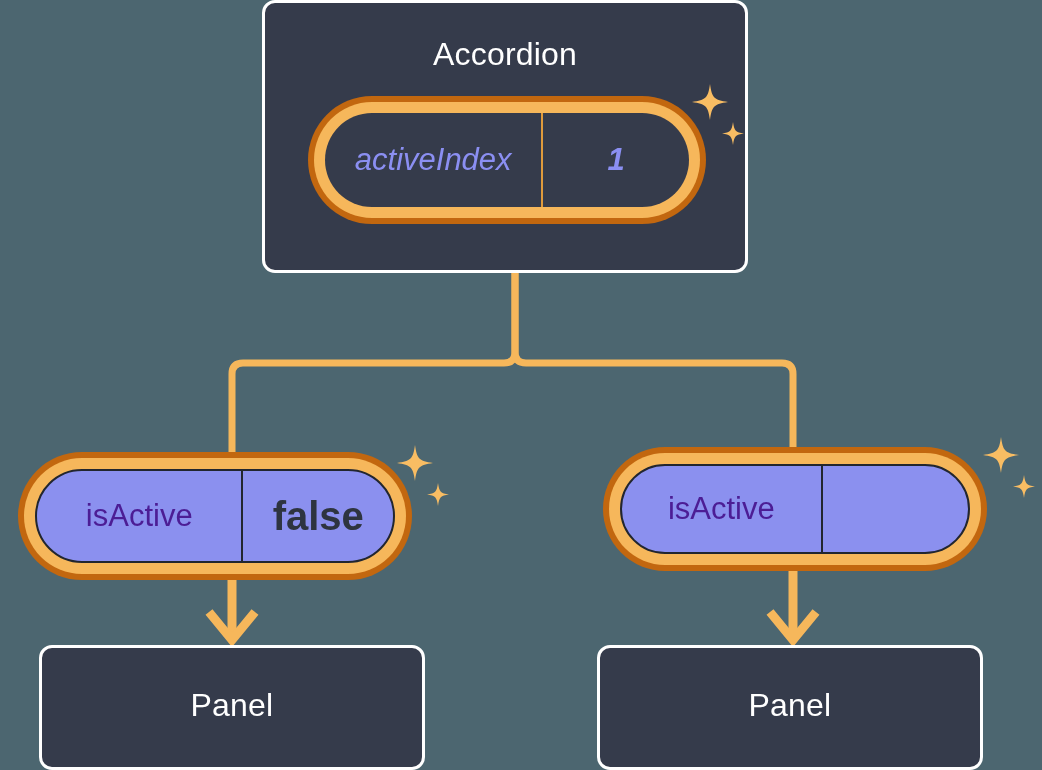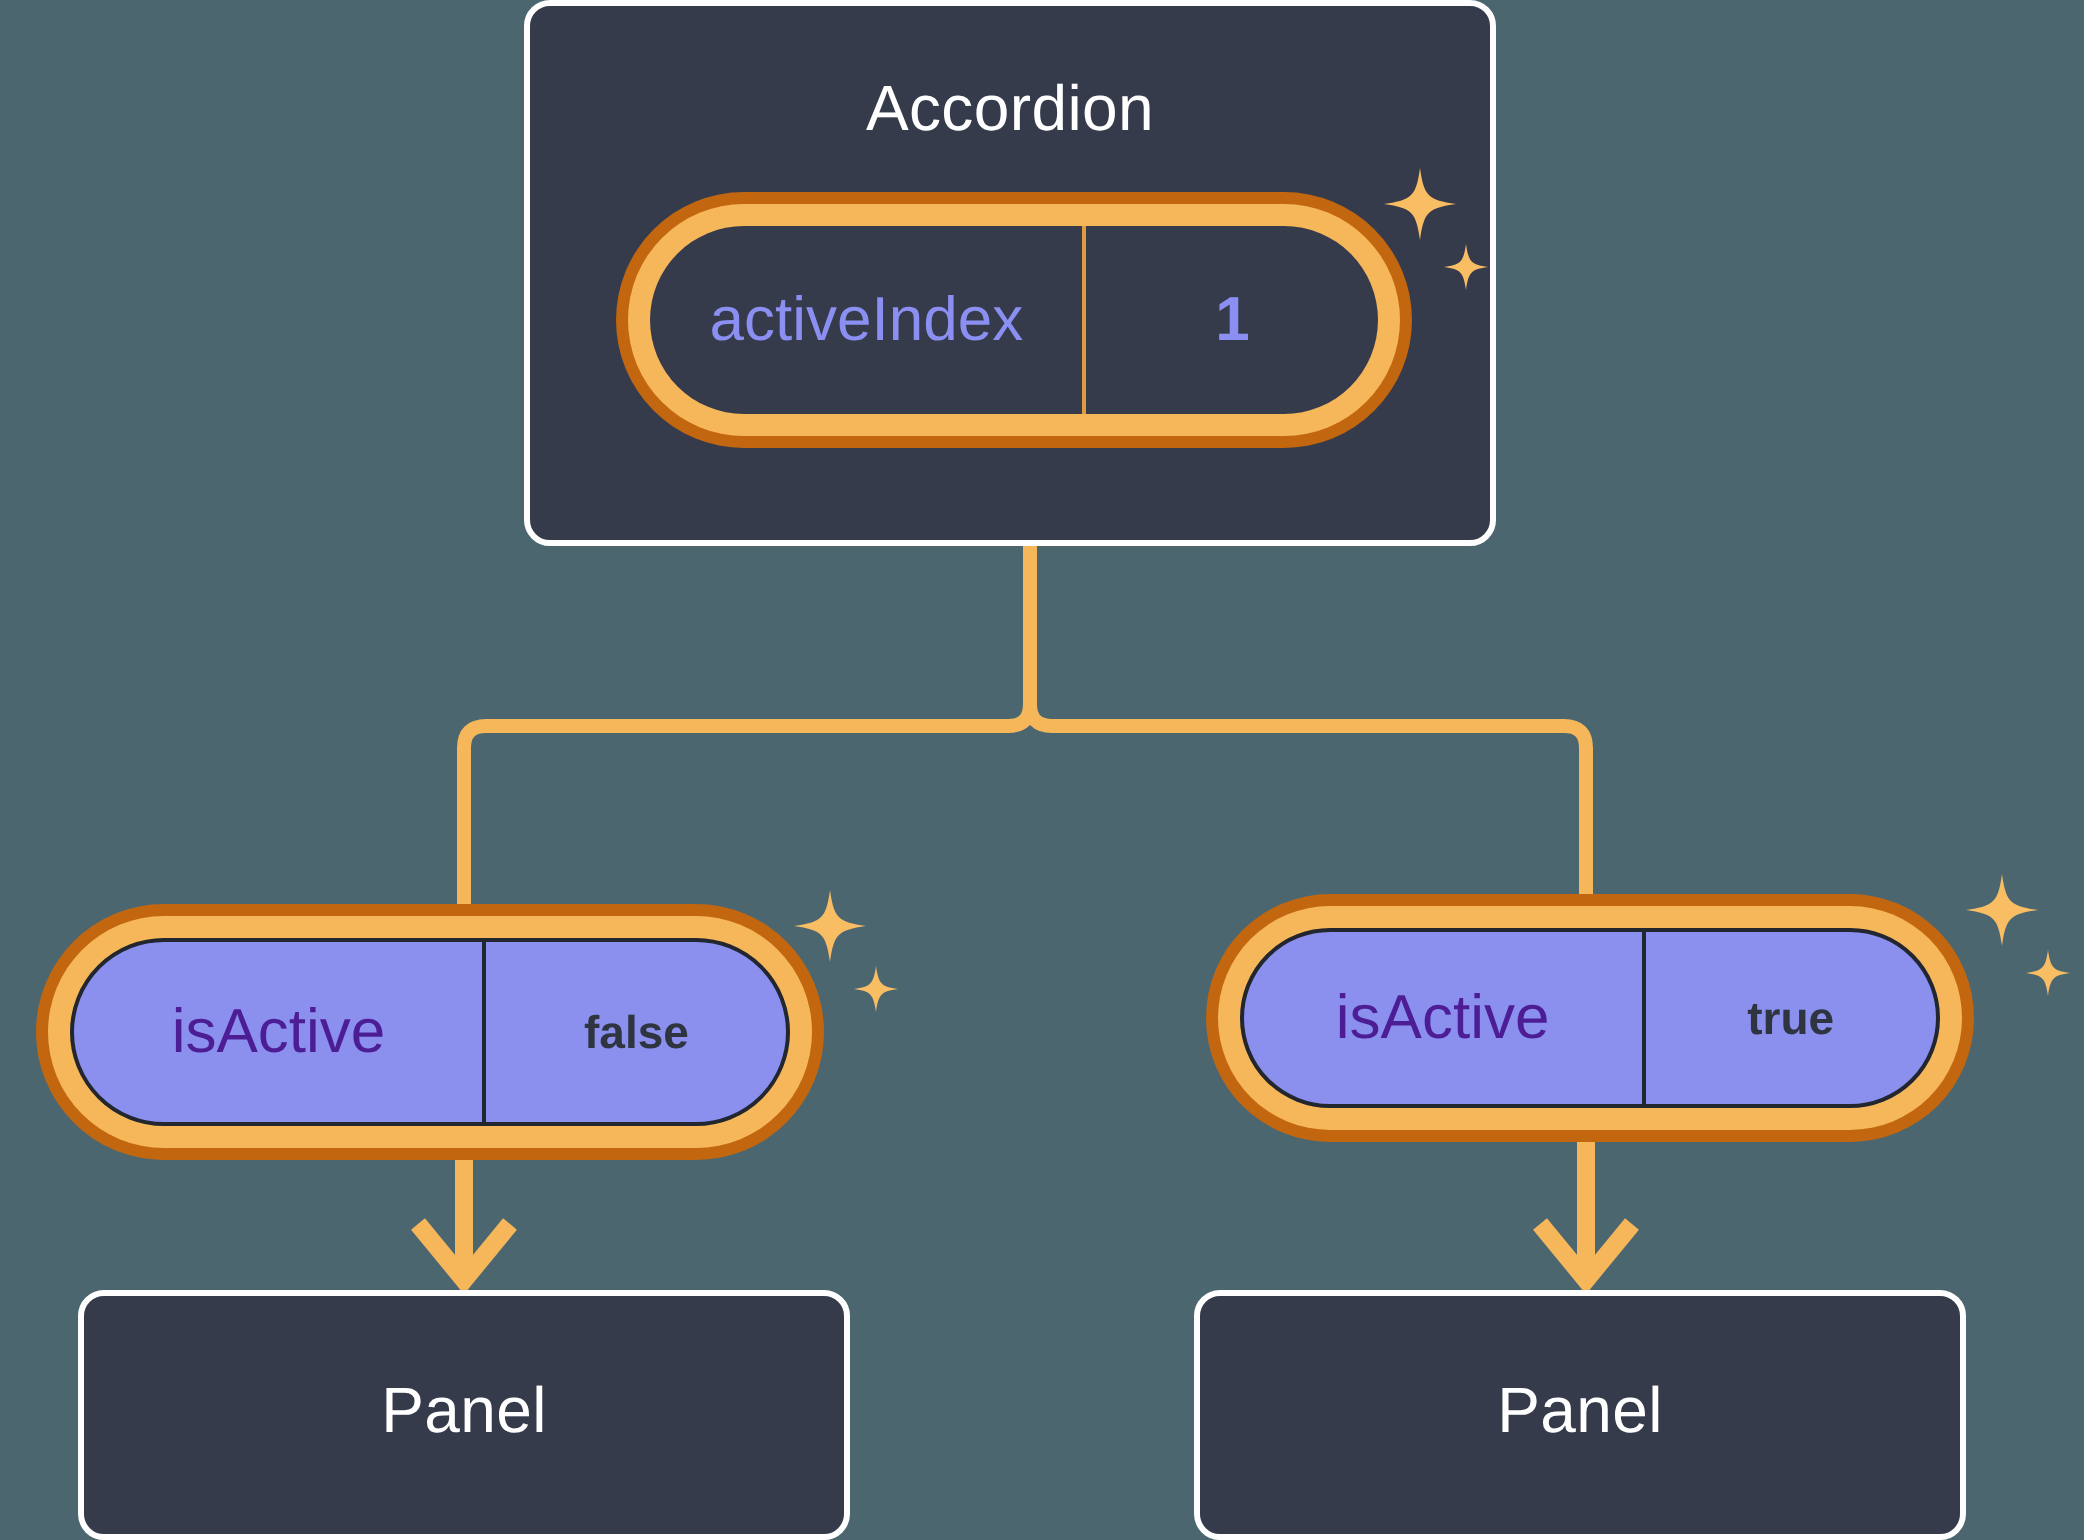--- a/index.html
+++ b/index.html
@@ -148,29 +148,30 @@
   .pill-purple .pill-key {
     flex: 0 0 58%;
     color: #4c1d95;
     font-size: 31px;
     font-weight: 400;
     border-right: 2px solid #22262f;
   }
   .pill-purple .pill-val {
     flex: 1 1 auto;
     color: #2e3440;
-    font-size: 23px;
+    font-size: 40px;
     font-weight: 700;
   }
 
   #pill-accordion {
     left: 308px;
     top: 96px;
     width: 398px;
     height: 128px;
+    font-style: italic;
   }
   #pill-left {
     left: 18px;
     top: 452px;
     width: 394px;
     height: 128px;
   }
   #pill-right {
     left: 603px;
     top: 447px;
@@ -242,21 +243,20 @@
       <path d="M22,2 C24,16 26,18 40,20 C26,22 24,24 22,38 C20,24 18,22 4,20 C18,18 20,16 22,2 Z" fill="#f9bd63"></path>
       <path d="M45,40 C46.3,49 47.6,50.3 56,51.5 C47.6,52.7 46.3,54 45,63 C43.7,54 42.4,52.7 34,51.5 C42.4,50.3 43.7,49 45,40 Z" fill="#f9bd63"></path>
     </svg>
   </div>
 
   <div class="pill-wrap pill-purple" id="pill-right">
     <div class="pill-ring-outer"></div>
     <div class="pill-ring-inner"></div>
     <div class="pill-body">
       <div class="pill-key">isActive</div>
-      <div class="pill-val">true</div>
     </div>
   </div>
 
   <div class="sparkle-group" id="sparkle-right">
     <svg width="62" height="70" viewBox="0 0 62 70">
       <path d="M22,2 C24,16 26,18 40,20 C26,22 24,24 22,38 C20,24 18,22 4,20 C18,18 20,16 22,2 Z" fill="#f9bd63"></path>
       <path d="M45,40 C46.3,49 47.6,50.3 56,51.5 C47.6,52.7 46.3,54 45,63 C43.7,54 42.4,52.7 34,51.5 C42.4,50.3 43.7,49 45,40 Z" fill="#f9bd63"></path>
     </svg>
   </div>
 

